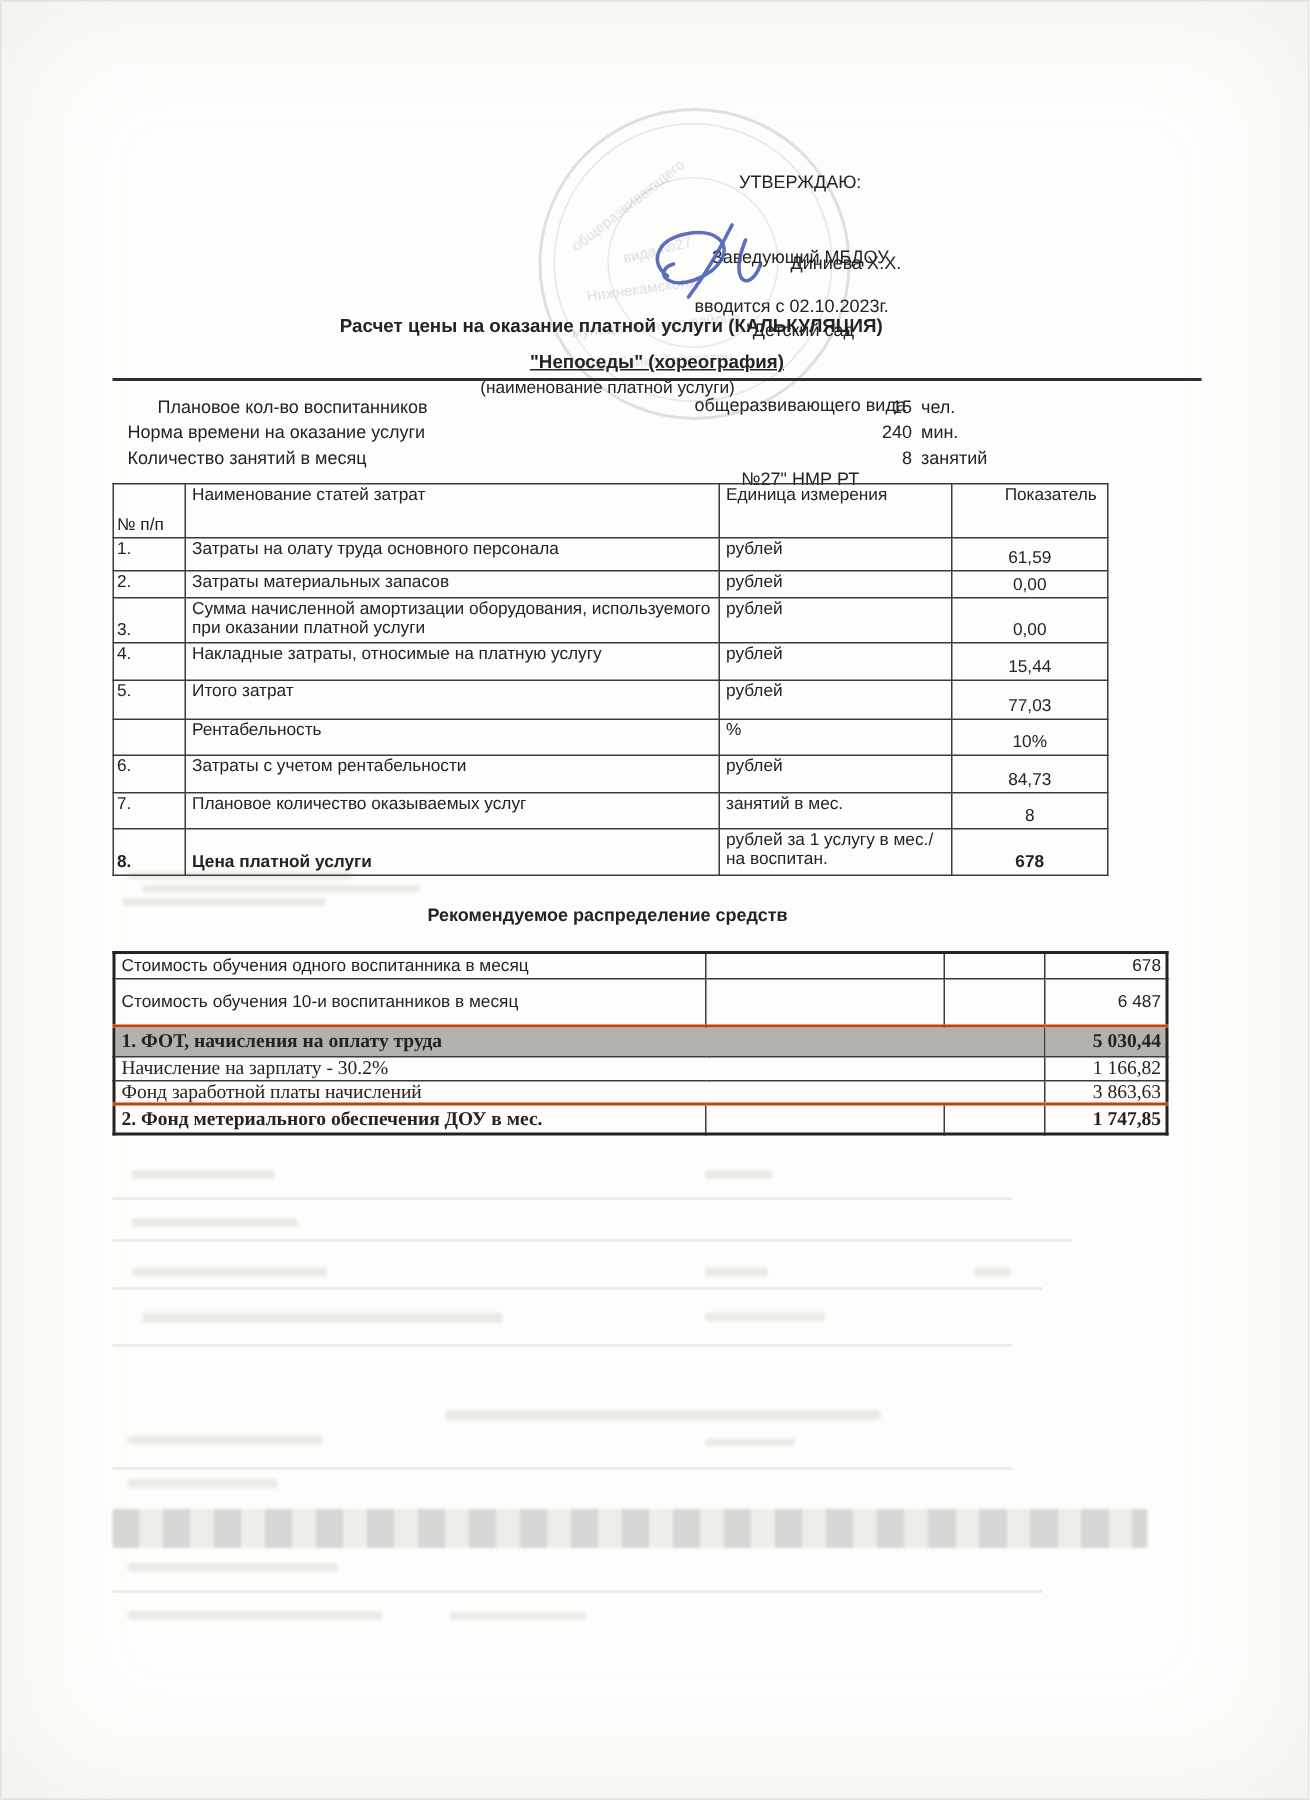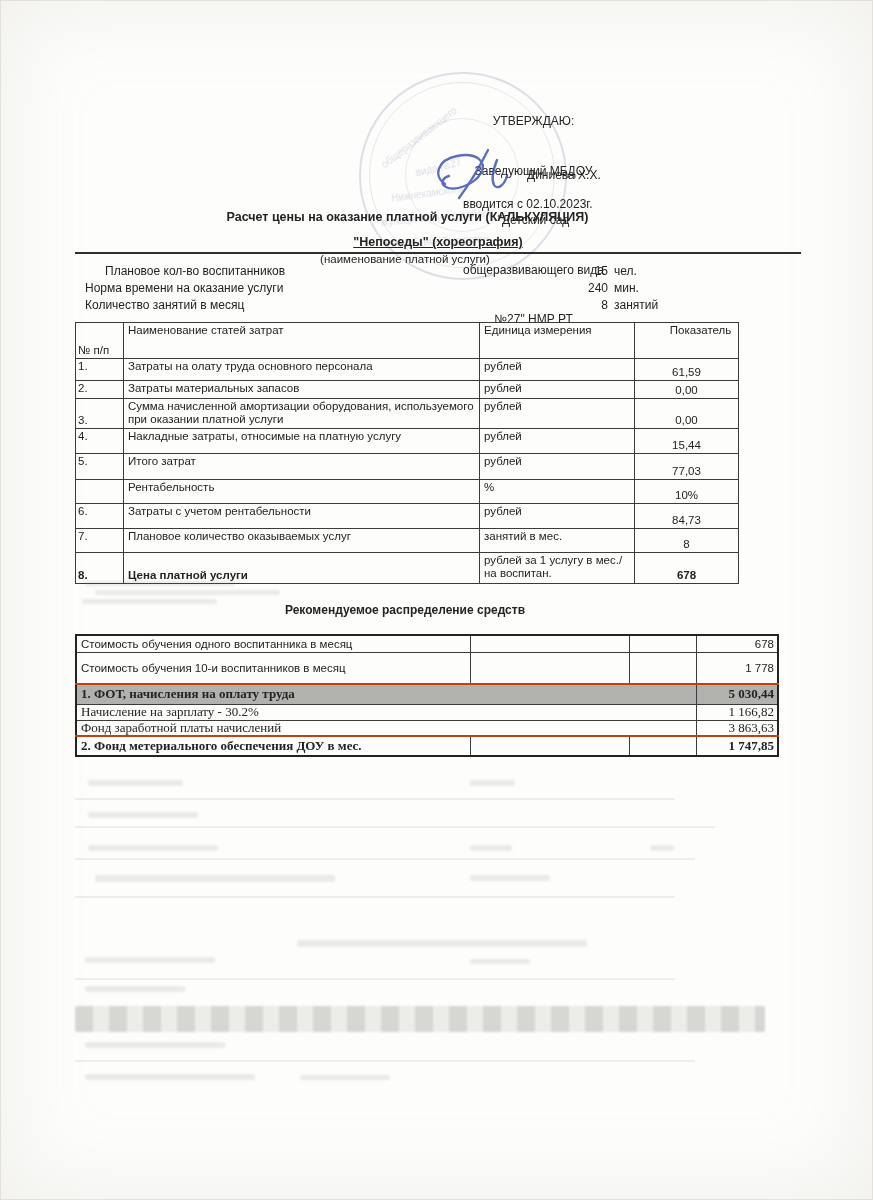--- a/index.html
+++ b/index.html
@@ -189,21 +189,21 @@
         <tr class="sans" style="height:17px;">
       <td class="c-label">Стоимость обучения одного воспитанника в месяц</td>
       <td class="c-e1"></td>
       <td class="c-e2"></td>
       <td class="c-val">678</td>
     </tr>
     <tr class="sans" style="height:32px;">
       <td class="c-label">Стоимость обучения 10-и воспитанников в месяц</td>
       <td class="c-e1"></td>
       <td class="c-e2"></td>
-      <td class="c-val">1 778</td>
+      <td class="c-val">6 487</td>
     </tr>
     <tr class="serif bold gray topthick" style="height:20px;">
       <td class="c-label" colspan="3">1. ФОТ, начисления на оплату труда</td>
       <td class="c-val">5 030,44</td>
     </tr>
     <tr class="serif" style="height:16px;">
       <td class="c-label" colspan="3">Начисление на зарплату - 30.2%</td>
       <td class="c-val">1 166,82</td>
     </tr>
     <tr class="serif" style="height:16px;">

